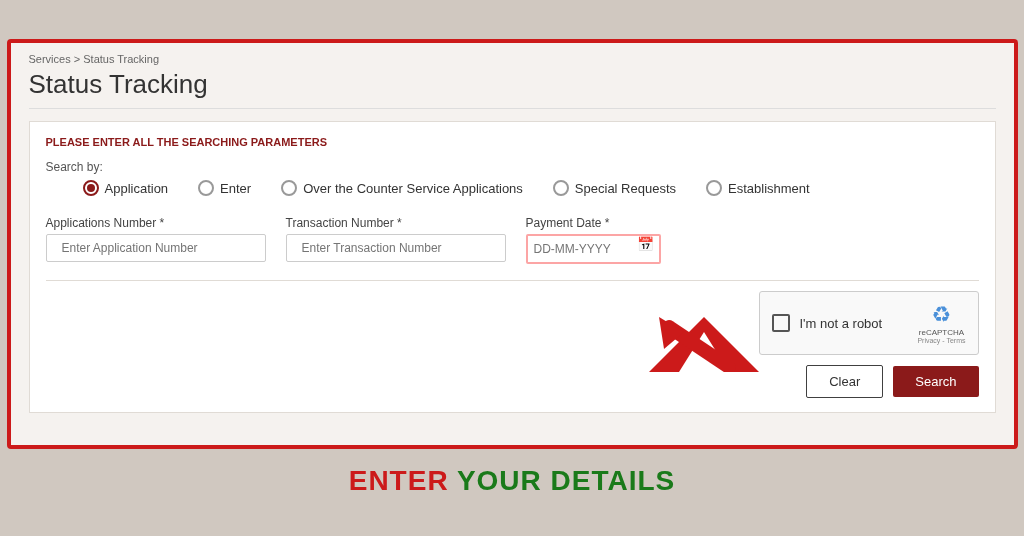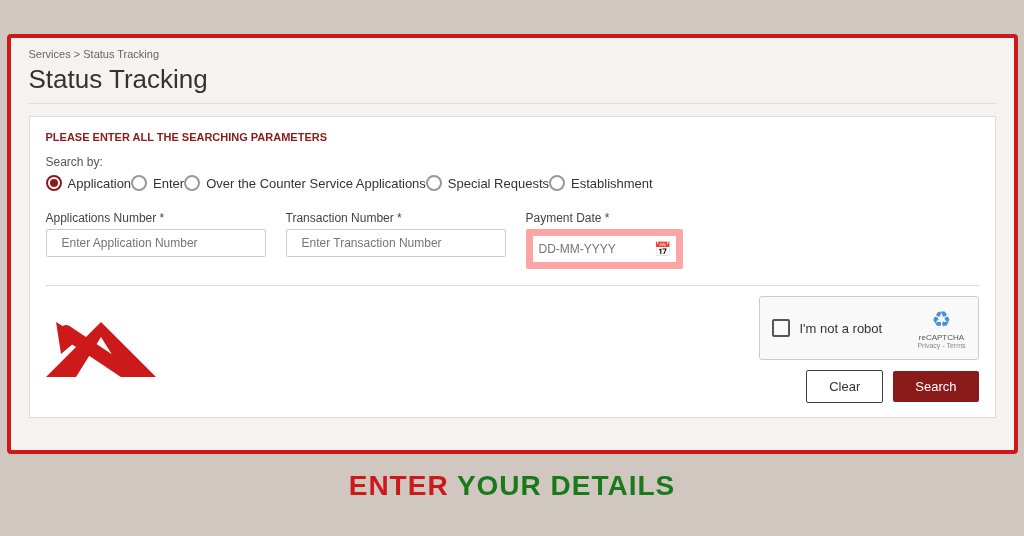--- a/index.html
+++ b/index.html
@@ -60,22 +60,24 @@
 
     .search-by-label {
       font-size: 12px;
       color: #555;
       margin-bottom: 6px;
     }
 
     .radio-group {
       display: flex;
       align-items: center;
+      gap: 30px;
       margin-bottom: 20px;
       flex-wrap: wrap;
+      margin-left: 37px;
     }
 
     .radio-item {
       display: flex;
       align-items: center;
       gap: 6px;
       font-size: 13px;
       color: #333;
       cursor: pointer;
     }
@@ -130,47 +132,45 @@
       font-size: 12px;
       color: #aaa;
       background: #fff;
       border-radius: 2px;
       outline: none;
       width: 100%;
     }
 
     .date-field-wrapper {
       display: flex;
-      align-items: center;
-      border: 7px solid #fca5a5;
+      border: 2px solid #fca5a5;
       background: #fff;
       border-radius: 2px;
       padding: 0 4px 0 0;
-      gap: 12px;
     }
 
     .date-field-wrapper input {
       border: none;
       padding: 6px 6px;
       font-size: 12px;
       color: #aaa;
       background: transparent;
       outline: none;
       width: 110px;
     }
 
     .calendar-icon {
       font-size: 14px;
       color: #8b1a1a;
       cursor: pointer;
     }
 
     .bottom-row {
       display: flex;
-      justify-content: space-between;
+      justify-content: flex-end;
       align-items: center;
       padding-top: 10px;
       border-top: 1px solid #e0dbd5;
     }
 
     
     .arrow-container {
       position: relative;
       width: 110px;
       height: 55px;

